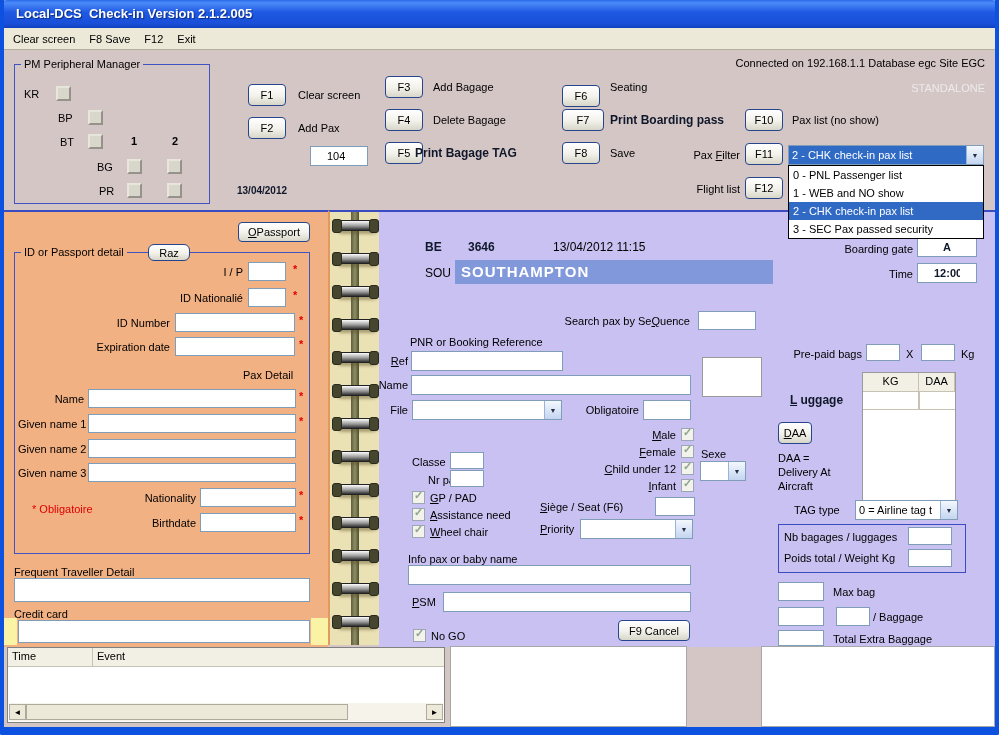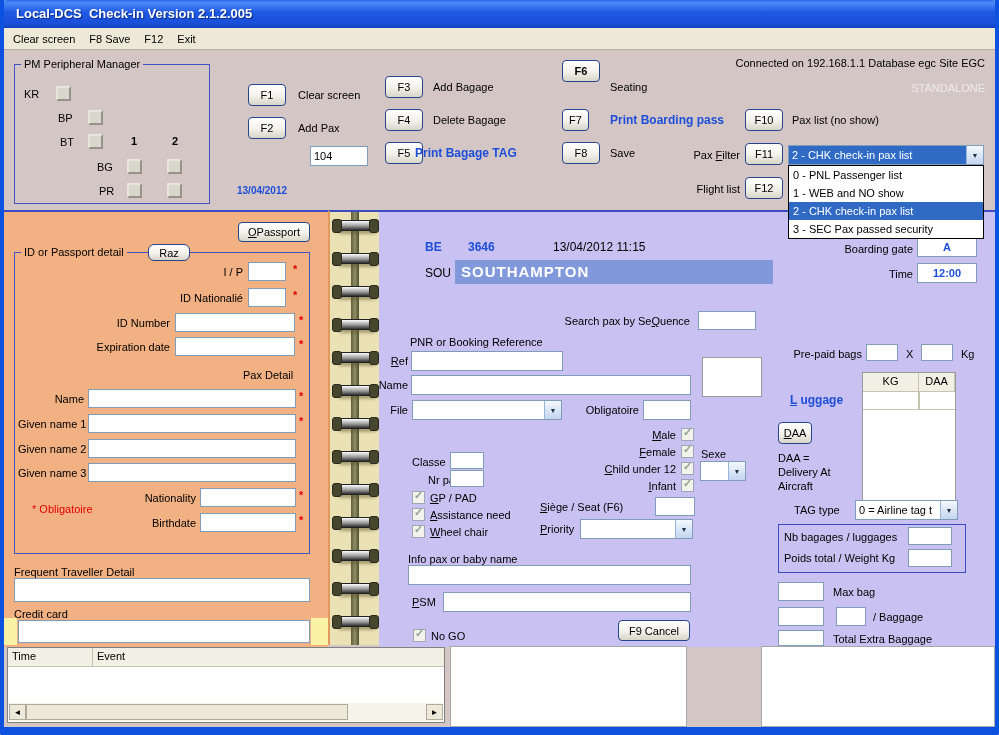--- a/index.html
+++ b/index.html
@@ -12,30 +12,30 @@
          background:linear-gradient(180deg,#2a6ae8 0%,#4a8af8 10%,#1e58e2 45%,#1a4fd8 85%,#1040bc 100%);
          border-radius:7px 7px 0 0;color:#fff;font-weight:bold;font-size:13px;line-height:28px;
          padding-left:16px;text-shadow:1px 1px 1px #0a2a80;}
   .titlebar span{white-space:pre;}
   .menubar{position:absolute;left:4px;top:28px;width:991px;height:22px;background:#ece9d8;
          border-bottom:1px solid #b4b09e;display:flex;align-items:center;padding-left:5px;box-sizing:border-box;}
   .menubar span{padding:2px 10px 2px 4px;white-space:pre;}
   .lbl{position:absolute;white-space:nowrap;line-height:13px;}
   .r{text-align:right;}
   .c{text-align:center;}
-  .navy{color:#1d4ed8;font-weight:bold;}
+  .navy{color:#0f172a;font-weight:bold;}
   .req{color:#e00000;font-weight:bold;}
   .dim{color:#ecebea;}
   .group{position:absolute;border:1px solid #4054c4;box-sizing:border-box;}
   .glabel{position:absolute;top:-8px;left:6px;padding:0 3px;line-height:14px;white-space:nowrap;}
   .xpbtn{position:absolute;background:linear-gradient(180deg,#ffffff,#f2f1ea 55%,#d8d6c8);
          border:1px solid #26458c;border-radius:4px;display:flex;align-items:center;justify-content:center;
          box-sizing:border-box;cursor:default;white-space:nowrap;}
   .input{position:absolute;background:#fff;border:1px solid #7f9db9;font:11px "Liberation Sans",sans-serif;
-         padding:1px 3px;box-sizing:border-box;outline:none;}
+         padding:1px 16px;box-sizing:border-box;outline:none;}
   .chk{position:absolute;width:13px;height:13px;background:#f3f3ec;border:1px solid #9aa8b6;box-sizing:border-box;}
   .chk.checked::after{content:"✓";position:absolute;left:1px;top:-3px;font-size:11px;color:#91a591;font-weight:bold;}
   .combo{position:absolute;background:#fff;border:1px solid #7f9db9;display:flex;box-sizing:border-box;}
   .combo .txt{flex:1;padding:2px 3px;overflow:hidden;white-space:nowrap;line-height:14px;}
   .combo .cbtn{width:16px;background:linear-gradient(180deg,#f4f8fd,#c4d5f0);border-left:1px solid #98b4d8;
          display:flex;align-items:center;justify-content:center;}
   .combo .cbtn::after{content:"▼";font-size:7px;color:#203048;}
   .combo.hl{background:#2f6ac4;}
   .combo.hl .txt{color:#fff;}
   .ddlist{position:absolute;background:#fff;border:1px solid #000;z-index:30;box-sizing:border-box;}
@@ -110,23 +110,23 @@
   <div class="lbl navy" style="left:237px;top:142px;font-size:10px;margin-top:42px;">13/04/2012</div>
   <input class="input" style="left: 310px; top: 146px; width: 58px; height: 20px;" value="104">
 
   <div class="xpbtn" style="left:385px;top:76px;width:38px;height:22px;">F3</div>
   <div class="lbl" style="left:433px;top:81px;">Add Bagage</div>
   <div class="xpbtn" style="left:385px;top:109px;width:38px;height:22px;">F4</div>
   <div class="lbl" style="left:433px;top:114px;">Delete Bagage</div>
   <div class="xpbtn" style="left:385px;top:142px;width:38px;height:22px;">F5</div>
   <div class="lbl navy" style="left:415px;top:147px;font-size:12px;">Print Bagage TAG</div>
 
-  <div class="xpbtn" style="left:562px;top:60px;width:38px;height:22px;font-weight:bold;">F6</div>
+  <div class="xpbtn" style="left:562px;top:85px;width:38px;height:22px;">F6</div>
   <div class="lbl" style="left:610px;top:81px;">Seating</div>
-  <div class="xpbtn" style="left:562px;top:109px;width:27px;height:22px;">F7</div>
+  <div class="xpbtn" style="left:562px;top:109px;width:42px;height:22px;">F7</div>
   <div class="lbl navy" style="left:610px;top:114px;font-size:12px;">Print Boarding pass</div>
   <div class="xpbtn" style="left:562px;top:142px;width:38px;height:22px;">F8</div>
   <div class="lbl" style="left:610px;top:147px;">Save</div>
 
   <div class="xpbtn" style="left:745px;top:109px;width:38px;height:22px;">F10</div>
   <div class="lbl" style="left:792px;top:114px;">Pax list (no show)</div>
 
   <div class="lbl r" style="left:678px;top:149px;width:62px;">Pax <u>F</u>ilter</div>
   <div class="xpbtn" style="left:745px;top:143px;width:38px;height:22px;">F11</div>
   <div class="combo hl" style="left:788px;top:145px;width:196px;height:20px;">

